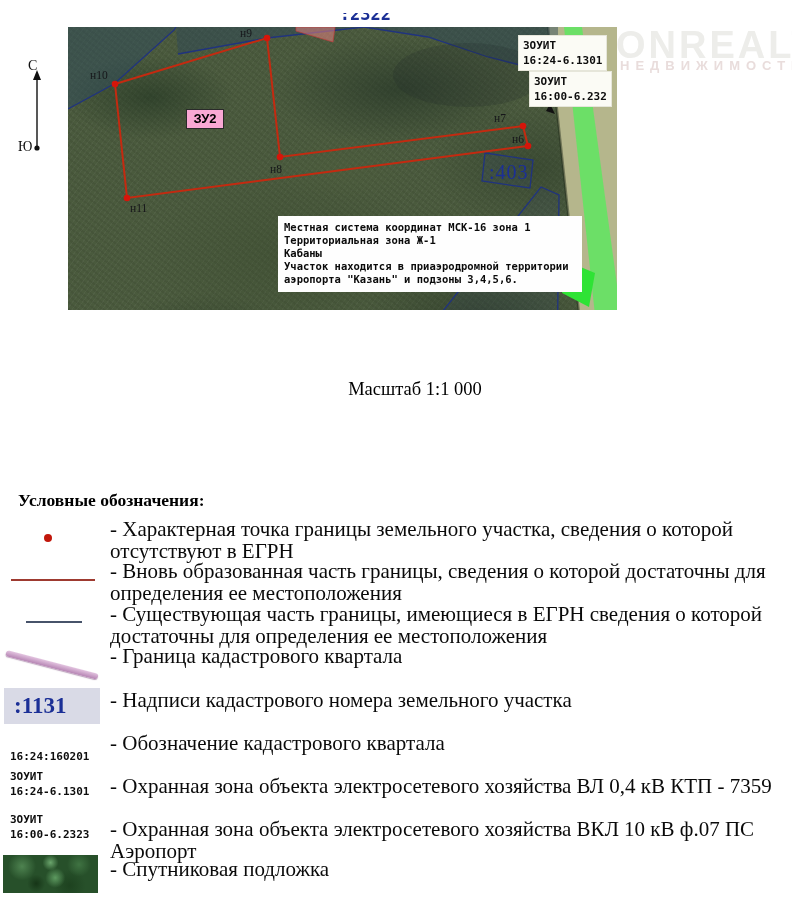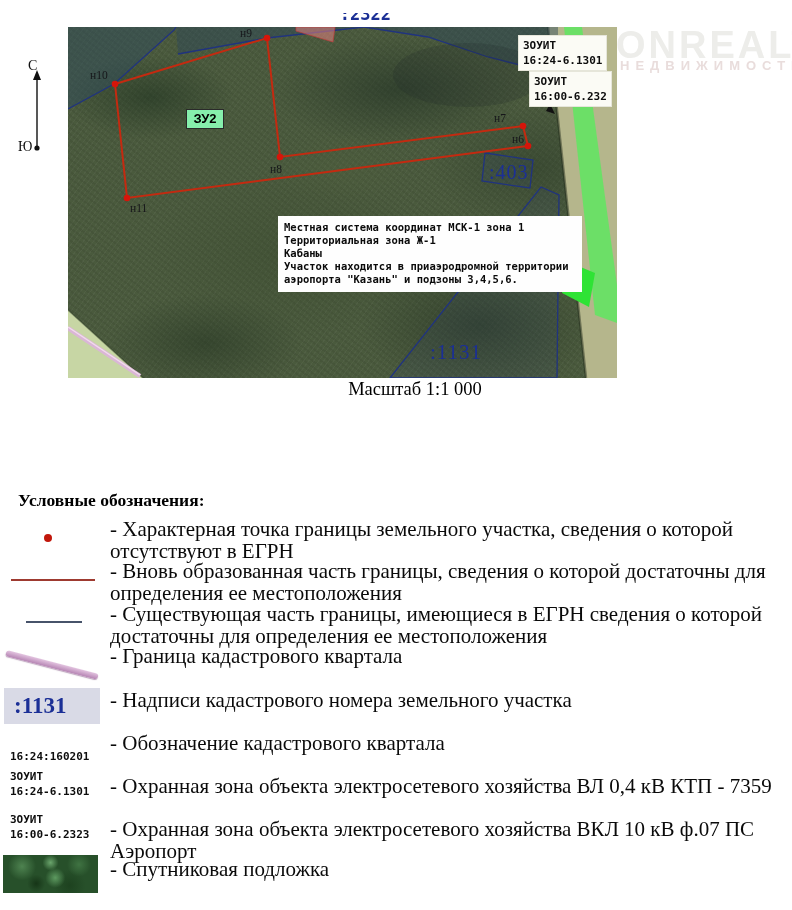--- a/index.html
+++ b/index.html
@@ -1,37 +1,37 @@
 <!DOCTYPE html>
 <html><head>
 <meta charset="utf-8">
 <style>
   html,body{margin:0;padding:0;}
   body{width:792px;height:910px;position:relative;overflow:hidden;background:#ffffff;
        font-family:"Liberation Serif", serif;color:#111;}
   .abs{position:absolute;}
   
-  #map{left:68px;top:27px;width:549px;height:351px;overflow:hidden;}
+  #map{left:68px;top:27px;width:549px;height:283px;overflow:hidden;}
   #map-texture{left:0;top:0;width:549px;height:351px;
     background-color:#4a5a3d;
     background-image:
       radial-gradient(ellipse 120px 60px at 15% 20%, rgba(25,45,28,.5), transparent 70%),
       radial-gradient(ellipse 180px 80px at 60% 18%, rgba(30,46,34,.55), transparent 70%),
       radial-gradient(ellipse 150px 90px at 85% 40%, rgba(40,56,38,.45), transparent 70%),
       radial-gradient(ellipse 200px 120px at 40% 65%, rgba(56,72,44,.4), transparent 70%),
       radial-gradient(ellipse 140px 70px at 25% 90%, rgba(34,50,32,.5), transparent 70%),
       radial-gradient(ellipse 160px 90px at 75% 85%, rgba(30,44,30,.5), transparent 75%),
       radial-gradient(ellipse 100px 50px at 50% 40%, rgba(80,96,60,.35), transparent 70%),
       repeating-linear-gradient(37deg, rgba(0,0,0,.06) 0 2px, transparent 2px 5px),
       repeating-linear-gradient(-53deg, rgba(255,255,255,.04) 0 1px, transparent 1px 4px);}
   #map-svg{left:0;top:0;}
   .zouit-box{background:#fbfbf5;border:1px solid #e6e6da;padding:2px 4px;
     font-family:"DejaVu Sans Mono", monospace;font-weight:bold;font-size:11px;line-height:15px;
     color:#0d0d0d;white-space:nowrap;}
-  #zu2-label{left:118px;top:82px;width:36px;height:18px;background:#86efac;border:1px solid #2a2a2a;
+  #zu2-label{left:118px;top:82px;width:36px;height:18px;background:#f9a8d4;border:1px solid #2a2a2a;
     font-family:"Liberation Sans", sans-serif;font-weight:bold;font-size:13px;line-height:18px;
     text-align:center;color:#000;}
   #info-box{left:210px;top:189px;width:292px;background:#fefefe;padding:5px 6px 6px 6px;
     font-family:"DejaVu Sans Mono", monospace;font-weight:bold;font-size:10.5px;line-height:13px;
     color:#0a0a0a;white-space:nowrap;}
   
   #top-partial-clip{left:337px;top:13px;width:54px;height:13px;overflow:hidden;}
   #top-partial-clip span{display:block;margin-top:-9px;font-family:"DejaVu Sans Mono", monospace;
     font-weight:bold;font-size:17px;color:#1b2f96;text-align:right;}
   
@@ -146,21 +146,21 @@
   <div class="abs zouit-box" style="left:450px;top:8px;">
     <div>ЗОУИТ</div>
     <div>16:24-6.1301</div>
   </div>
   <div class="abs zouit-box" style="left:461px;top:44px;">
     <div>ЗОУИТ</div>
     <div>16:00-6.232</div>
   </div>
 
   <div class="abs" id="info-box">
-    <div>Местная система координат МСК-1 зона 1</div>
+    <div>Местная система координат МСК-16 зона 1</div>
     <div>Территориальная зона Ж-1</div>
     <div>Кабаны</div>
     <div>Участок находится в приаэродромной территории</div>
     <div>аэропорта "Казань" и подзоны 3,4,5,6.</div>
   </div>
 </div>
 
 <div class="abs" id="scale-label">Масштаб 1:1 000</div>
 
 <div class="abs" id="legend-heading">Условные обозначения:</div>

